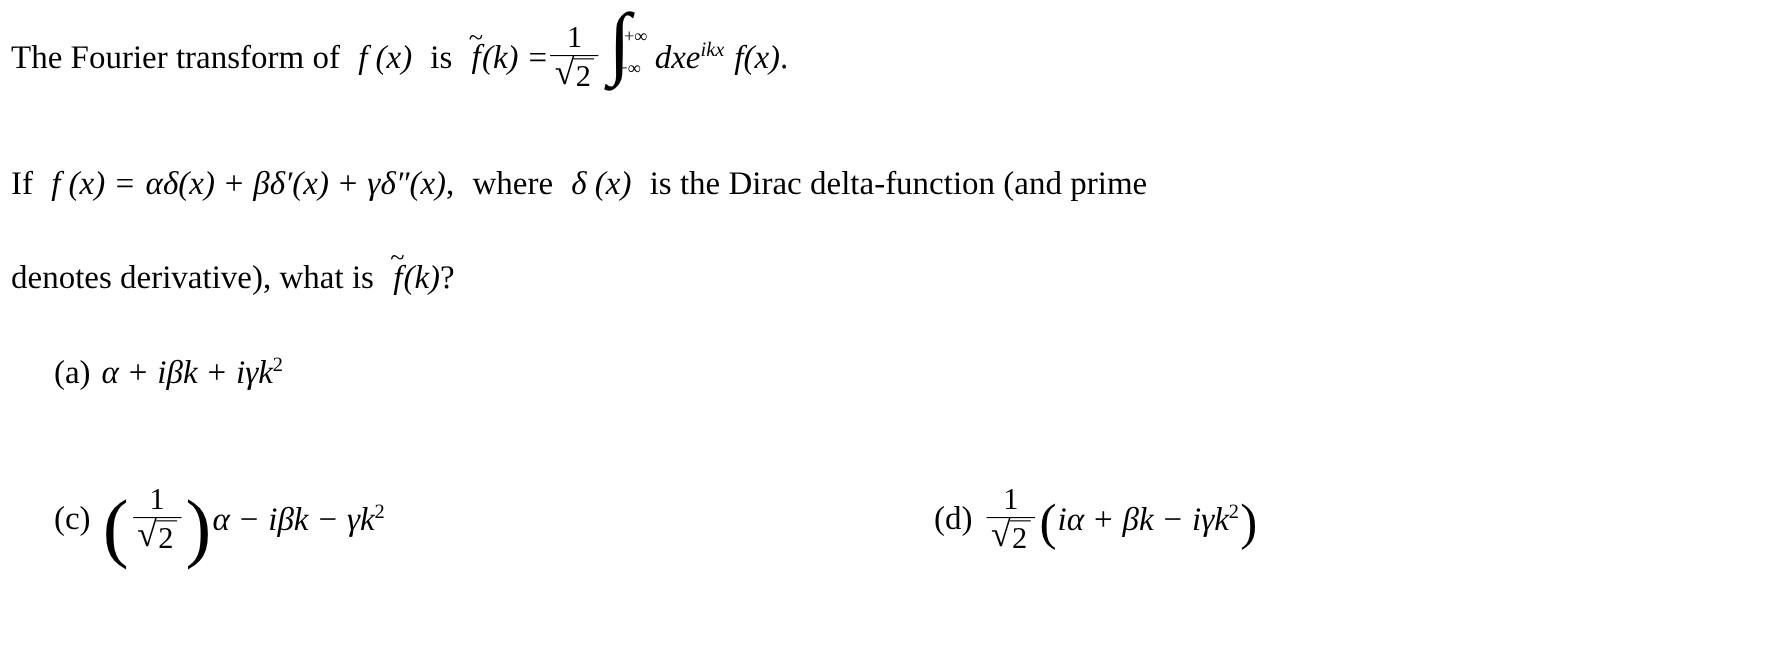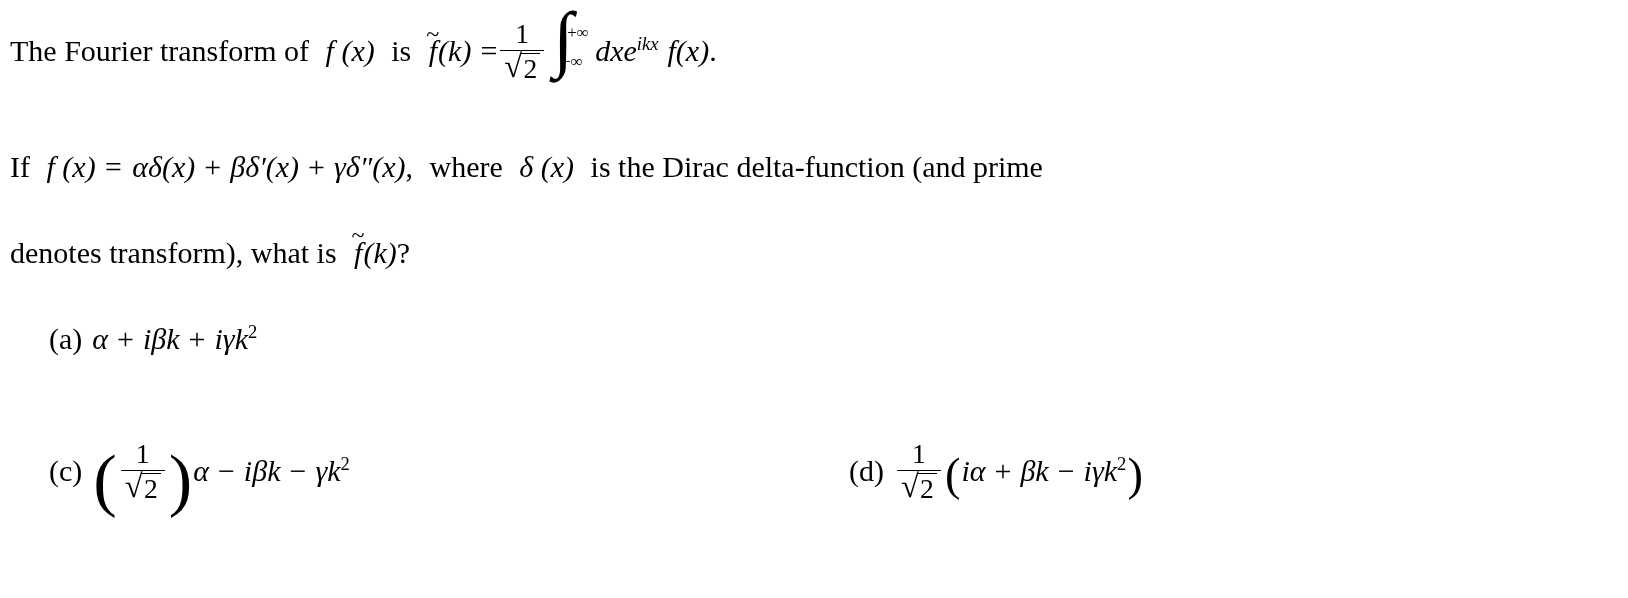--- a/index.html
+++ b/index.html
@@ -202,21 +202,21 @@
 
   <div class="line" id="stmt1">
     <span>The Fourier transform of</span><span class="sp2"></span><span class="mi">f (x)</span><span class="sp2"></span><span>is</span><span class="sp2"></span><span class="ftilde"><span class="acc">~</span><span>f</span></span><span class="mi">(k)</span><span class="sp"></span><span class="mo">=</span><span class="frac"><span class="num">1</span><span class="den"><span class="sqrt"><span class="sign">√</span><span class="radicand">2</span></span></span></span><span class="intg"><span class="glyph">∫</span><span class="upper">+∞</span><span class="lower">−∞</span></span><span class="mi">dxe</span><span class="sup mi">ikx</span><span class="sp"></span><span class="mi">f</span><span class="mi">(x)</span><span class="mo">.</span>
   </div>
 
   <div class="line" id="stmt2">
     <span>If</span><span class="sp2"></span><span class="mi">f (x) =</span><span class="sp"></span><span class="greek">α</span><span class="greek">δ</span><span class="mi">(x)</span><span class="sp"></span><span class="mo">+</span><span class="sp"></span><span class="greek">β</span><span class="greek">δ′</span><span class="mi">(x)</span><span class="sp"></span><span class="mo">+</span><span class="sp"></span><span class="greek">γ</span><span class="greek">δ″</span><span class="mi">(x)</span><span class="mo">,</span><span class="sp2"></span><span>where</span><span class="sp2"></span><span class="greek">δ (x)</span><span class="sp2"></span><span>is the Dirac delta-function (and prime</span>
   </div>
 
   <div class="line" id="stmt3">
-    <span>denotes transform), what is</span><span class="sp2"></span><span class="ftilde"><span class="acc">~</span><span>f</span></span><span class="mi">(k)</span><span class="mo">?</span>
+    <span>denotes derivative), what is</span><span class="sp2"></span><span class="ftilde"><span class="acc">~</span><span>f</span></span><span class="mi">(k)</span><span class="mo">?</span>
   </div>
 
   <div class="choices">
 
     <div class="choice-row">
 
       <div class="choice col-a">
         <span class="tag">(a)</span><span class="greek">α</span><span class="sp"></span><span class="mo">+</span><span class="sp"></span><span class="mi">i</span><span class="greek">β</span><span class="mi">k</span><span class="sp"></span><span class="mo">+</span><span class="sp"></span><span class="mi">i</span><span class="greek">γ</span><span class="mi">k</span><span class="sup mn">2</span>
       </div>
 

